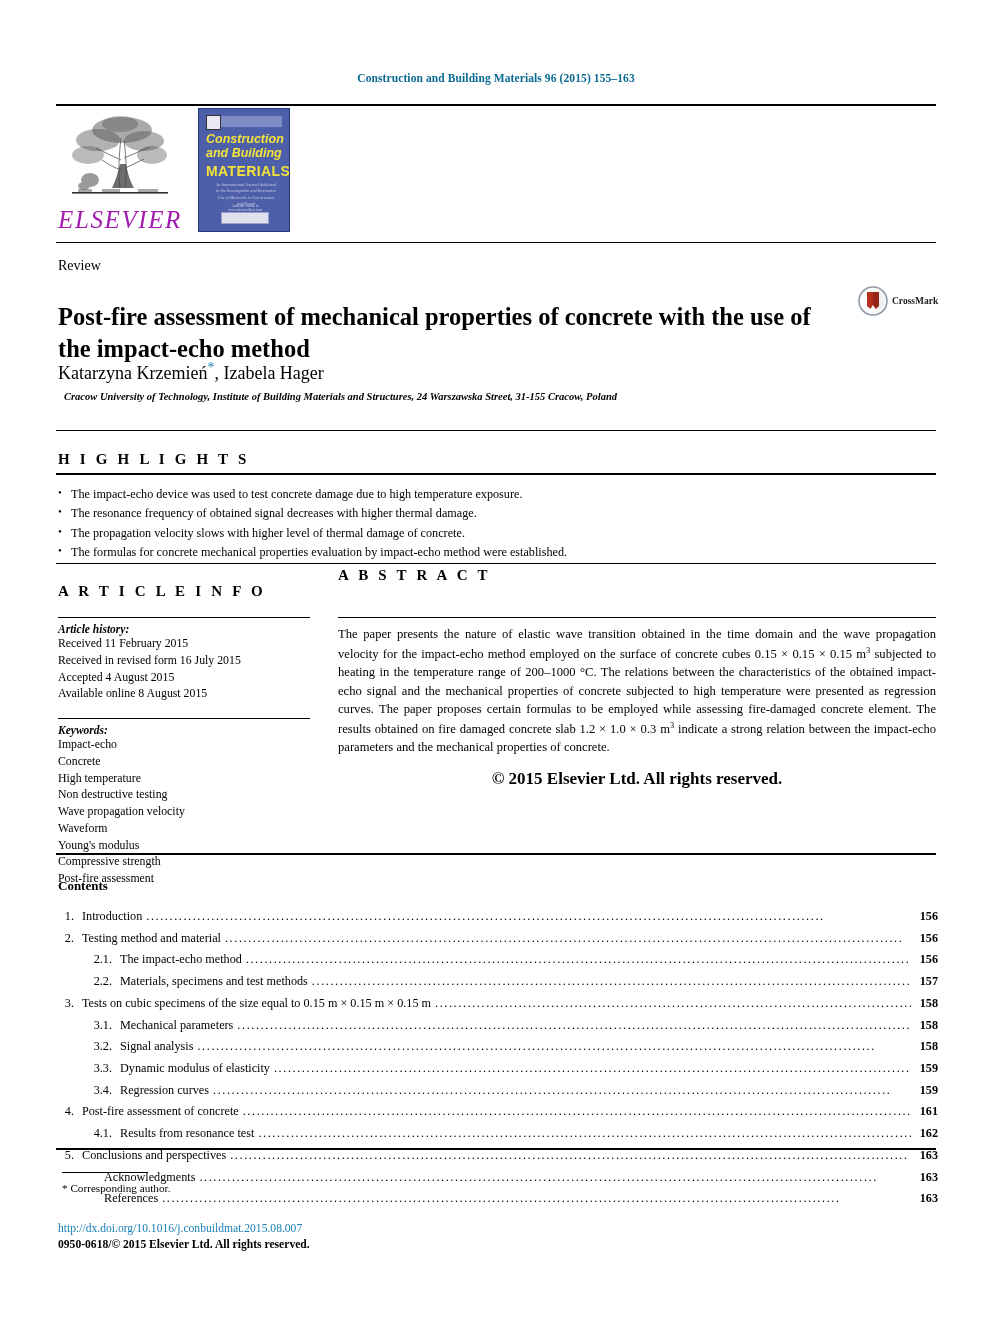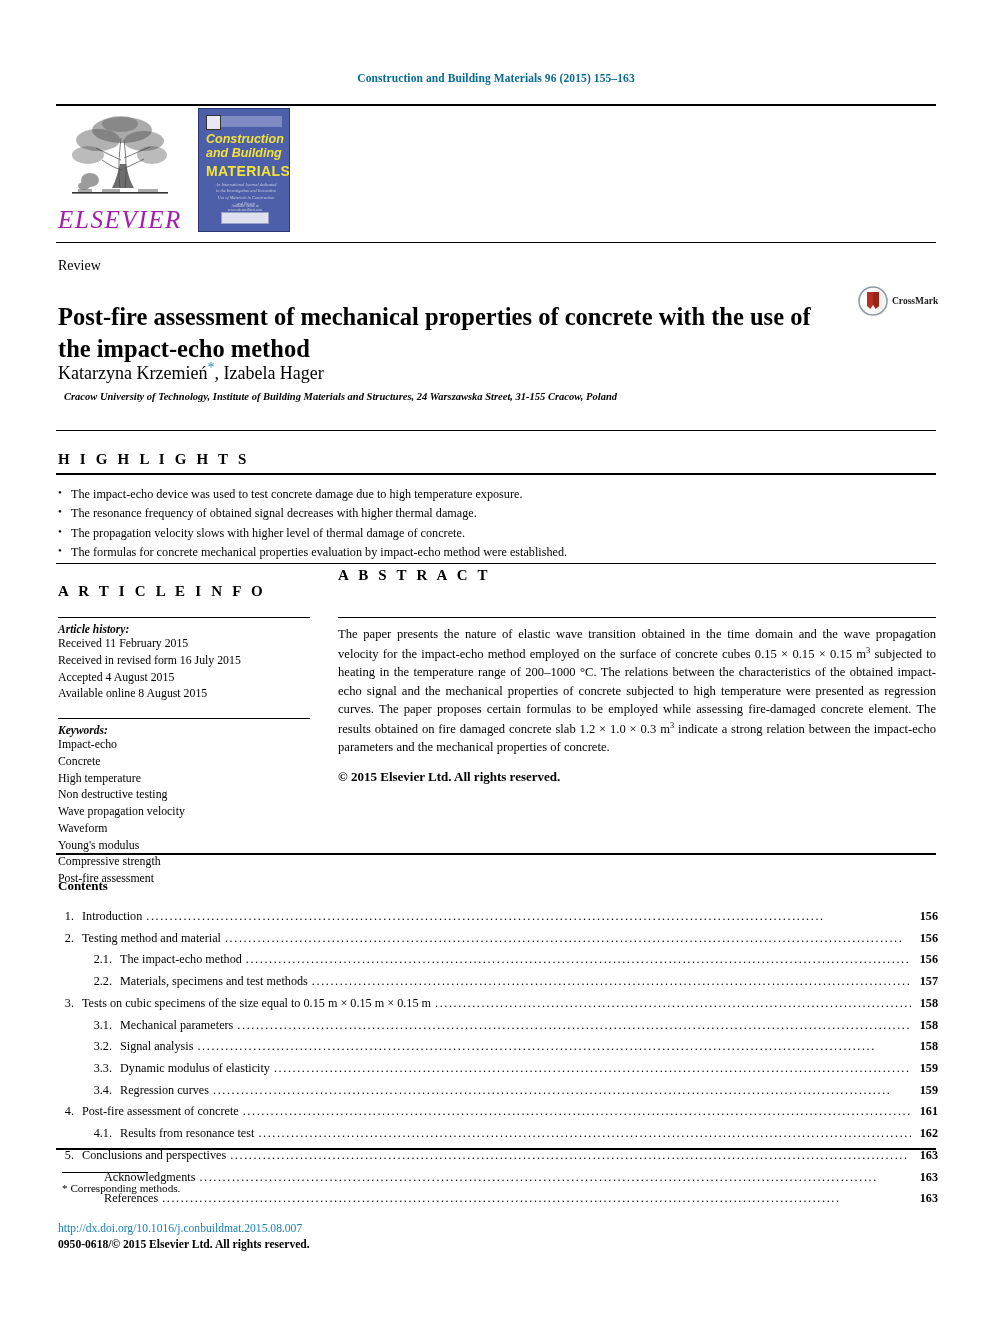--- a/index.html
+++ b/index.html
@@ -295,22 +295,22 @@
     font-size: 12.6px;
     line-height: 1.47;
     text-align: justify;
     margin-top: 7px;
     color: #000;
   }
   .abstract-text sup { font-size: 8.5px; }
   .abstract-copy {
     font-family: "Liberation Serif", serif;
     font-weight: bold;
-    font-size: 13px;
-    text-align: left;
+    font-size: 17px;
+    text-align: center;
     margin-top: 9px;
   }
 
   
   #contents-heading {
     position: absolute;
     left: 58px;
     top: 878px;
     font-family: "Liberation Serif", serif;
     font-weight: bold;
@@ -610,18 +610,18 @@
       <span class="toc-dots">..................................................................................................................................................</span>
       <span class="toc-page">163</span>
     </div>
   </div>
 
   <div class="rule thick" style="top:1148px;"></div>
 
   <div class="foot-rule"></div>
   <div class="footnote" id="fn-corr">
     <span>*</span>
-    <span>Corresponding methods.</span>
+    <span>Corresponding author.</span>
   </div>
   <div class="doi-line">http://dx.doi.org/10.1016/j.conbuildmat.2015.08.007</div>
   <div class="issn-line">0950-0618/© 2015 Elsevier Ltd. All rights reserved.</div>
 
 </div>
 
 </body></html>

